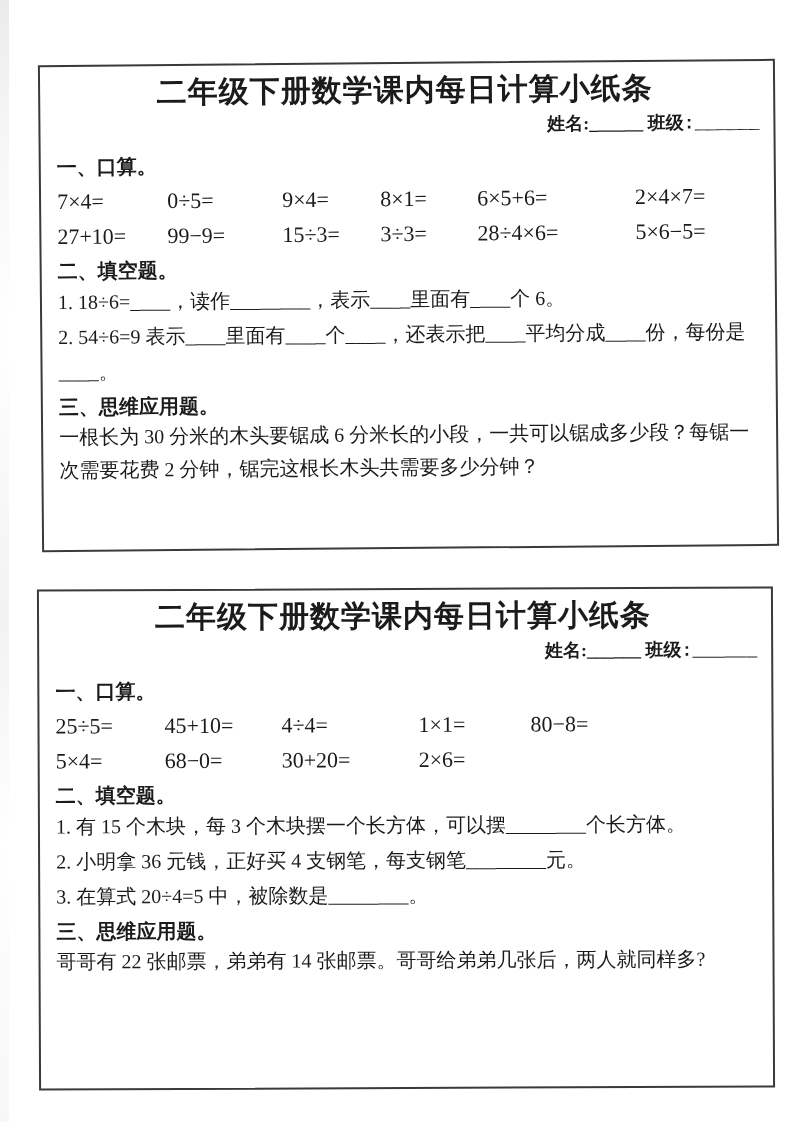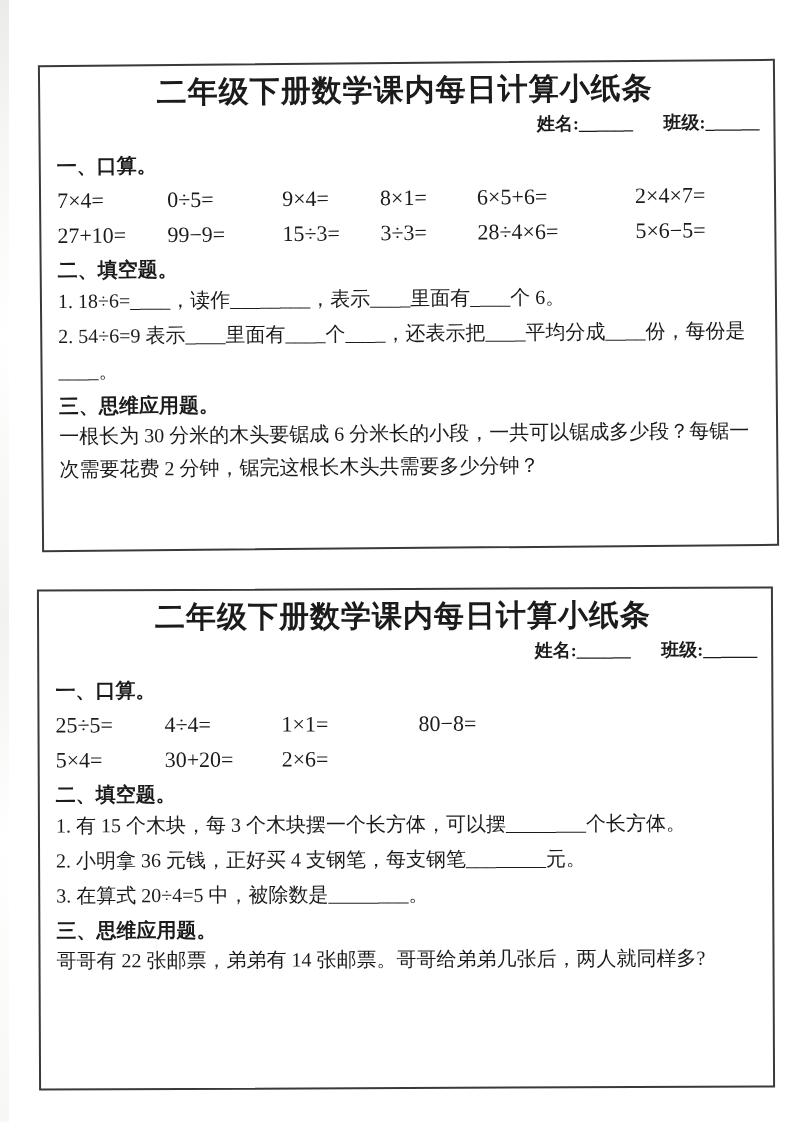--- a/index.html
+++ b/index.html
@@ -26,21 +26,21 @@
   .card1 { left:40px; top:62px;  width:737px; height:487px; transform:rotate(-0.5deg); }
   .card2 { left:38px; top:588px; width:736px; height:501px; transform:rotate(-0.25deg); }
   .title {
     margin:7px 0 0; text-align:center;
     font-size:30px; line-height:37px; font-weight:bold; letter-spacing:1px;
   }
   .nameline {
     margin:5px -6px 0 0; text-align:right;
     font-size:18px; line-height:24px; font-weight:600;
   }
-  .nameline .gap { margin-left:26px; }
+  .nameline .gap { margin-left:0;font-family:Liberation Mono, monospace; }
   .sec { margin:4px 0 0; font-size:20px; line-height:27px; font-weight:bold; }
   .sec.first { margin-top:13px; }
   .oral {
     display:grid;
     font-size:22px; line-height:35px;
   }
   .oral.top { margin-top:3px; }
   .g1 { grid-template-columns:110px 115px 98px 97px 158px auto; }
   .g2 { grid-template-columns:109px 117px 137px 112px 146px auto; }
   .op { white-space:nowrap; }
@@ -90,26 +90,28 @@
   <h1 class="title">二年级下册数学课内每日计算小纸条</h1>
 
   <div class="nameline">
     <span>姓名:______</span>
     <span class="gap">班级:______</span>
   </div>
 
   <h2 class="sec first">一、口算。</h2>
   <div class="oral top g2">
     <span class="op">25÷5=</span>
+    <span class="op">45+10=</span>
     <span class="op">4÷4=</span>
     <span class="op">1×1=</span>
     <span class="op">80−8=</span>
   </div>
   <div class="oral g2">
     <span class="op">5×4=</span>
+    <span class="op">68−0=</span>
     <span class="op">30+20=</span>
     <span class="op">2×6=</span>
   </div>
 
   <h2 class="sec">二、填空题。</h2>
   <p class="item">1. 有 15 个木块，每 3 个木块摆一个长方体，可以摆________个长方体。</p>
   <p class="item">2. 小明拿 36 元钱，正好买 4 支钢笔，每支钢笔________元。</p>
   <p class="item">3. 在算式 20÷4=5 中，被除数是________。</p>
 
   <h2 class="sec">三、思维应用题。</h2>

